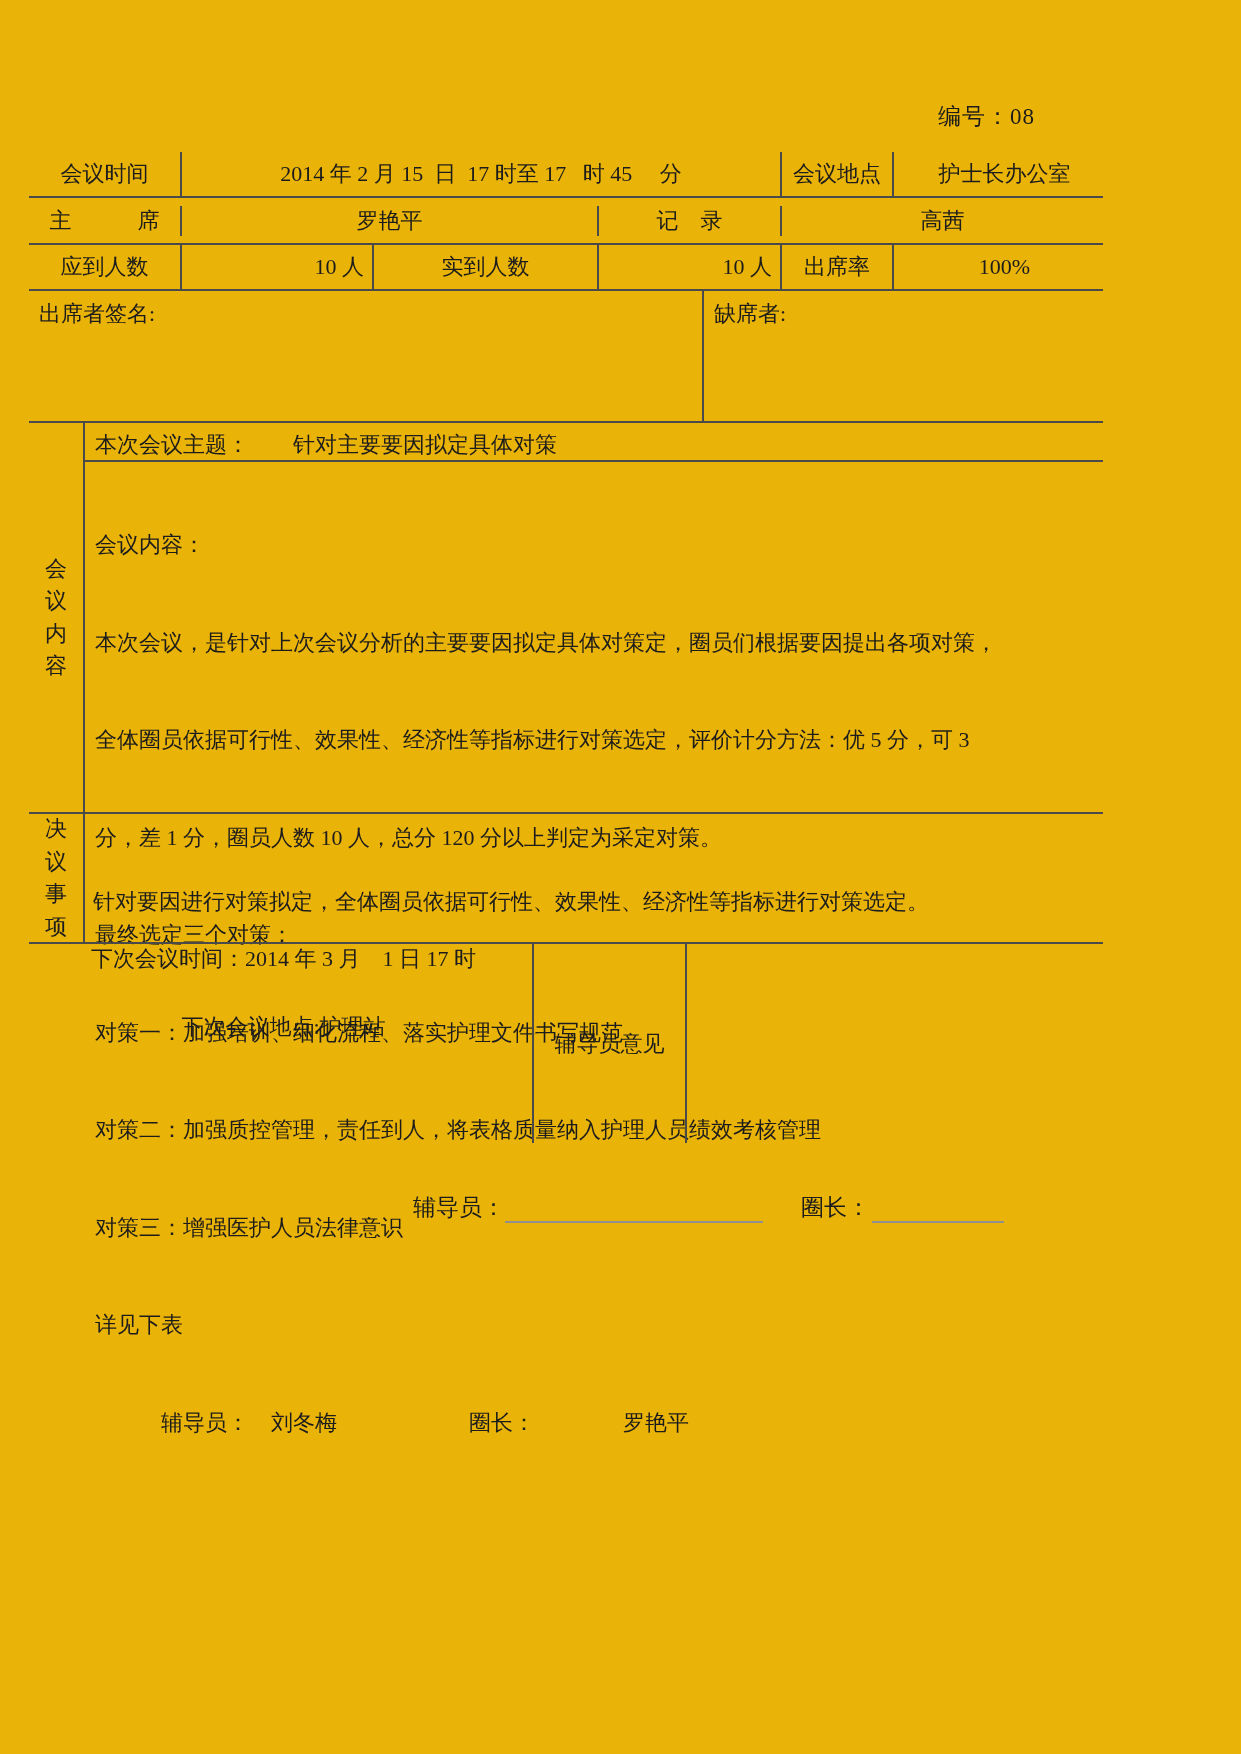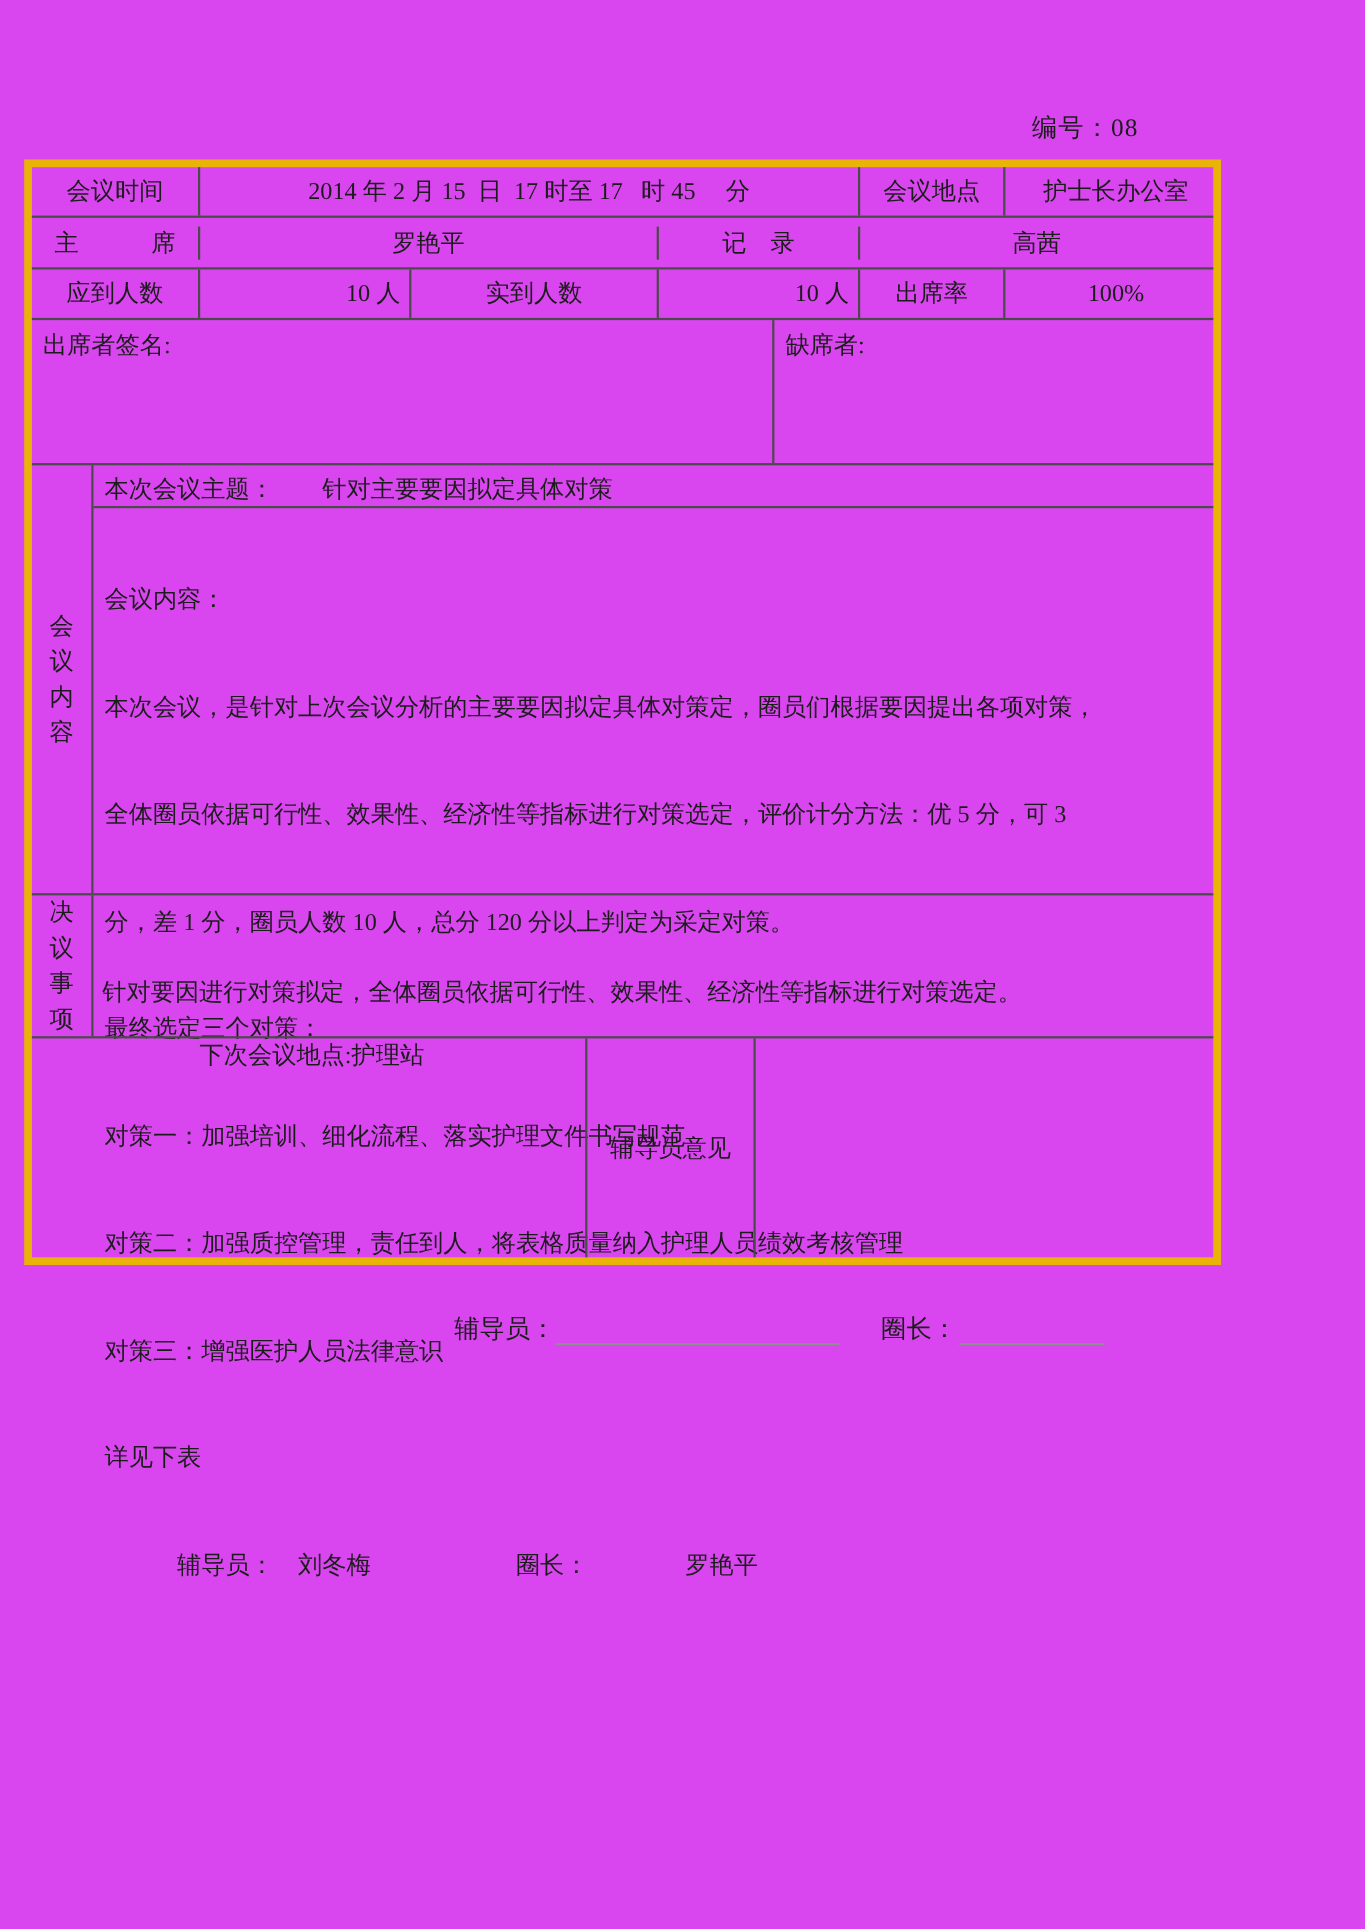--- a/index.html
+++ b/index.html
@@ -1,19 +1,19 @@
 <!DOCTYPE html>
 <html><head>
 <meta charset="utf-8">
 <style>
   html,body{margin:0;padding:0;background:#fff;}
   .page{
     position:relative;
     width:1241px;height:1754px;
-    background:#d946ef;
+    background:#eab308;
     font-family:"Liberation Serif","DejaVu Serif",serif;
     color:#1c1c1c;
     font-size:22px;
     overflow:hidden;
   }
   .doc-number{
     position:absolute;left:938px;top:101px;
     font-size:23px;letter-spacing:1px;white-space:pre;
   }
   .mtable{
@@ -30,21 +30,21 @@
     border-right:2px solid #4a4a4a;
     display:flex;align-items:center;justify-content:center;
     white-space:pre-wrap;overflow:hidden;
   }
   .cell:last-child{border-right:none;}
   .cell.left{justify-content:flex-start;}
   .cell.right{justify-content:flex-end;}
   .cell.top{align-items:flex-start;}
   .h47{height:47px;} .h48{height:48px;align-items:center;} .h135{height:135px;}
   .h391{height:391px;} .h130{height:130px;} .h205{height:203px;}
-  .w153{width:153px;} .w600{width:600px;} .w132{width:132px;} .w203{flex:1;padding-left:12px;}
+  .w153{width:153px;} .w600{width:600px;} .w132{width:112px;} .w203{flex:1;padding-left:12px;}
   .w417{width:417px;} .w183{width:183px;} .w335r{flex:1;}
   .w192{width:192px;} .w225{width:225px;}
   .w753{width:675px;}
   .w56{width:56px;}
   .w505{width:505px;}
   .pl10{padding-left:10px;} .pr8{padding-right:8px;}
   .pt8{padding-top:8px;}
   .inner-col{display:flex;flex-direction:column;flex:1;box-sizing:border-box;}
   .theme-cell{
     height:65px;border-bottom:2px solid #4a4a4a;box-sizing:border-box;
@@ -138,20 +138,21 @@
 
     <div class="trow h130">
       <div class="cell w56 vlabel"><div>决</div><div>议</div><div>事</div><div>项</div></div>
       <div class="decision-body">
         <div>针对要因进行对策拟定，全体圈员依据可行性、效果性、经济性等指标进行对策选定。</div>
       </div>
     </div>
 
     <div class="trow h205">
       <div class="cell w505 next-meeting left">
+        <div>下次会议时间：2014 年 3 月　1 日 17 时</div>
         <div>下次会议地点:护理站</div>
       </div>
       <div class="cell w153">辅导员意见</div>
       <div class="cell w203"></div>
     </div>
 
   </div>
 
   <div class="sig-line">
     <span>辅导员：</span>

